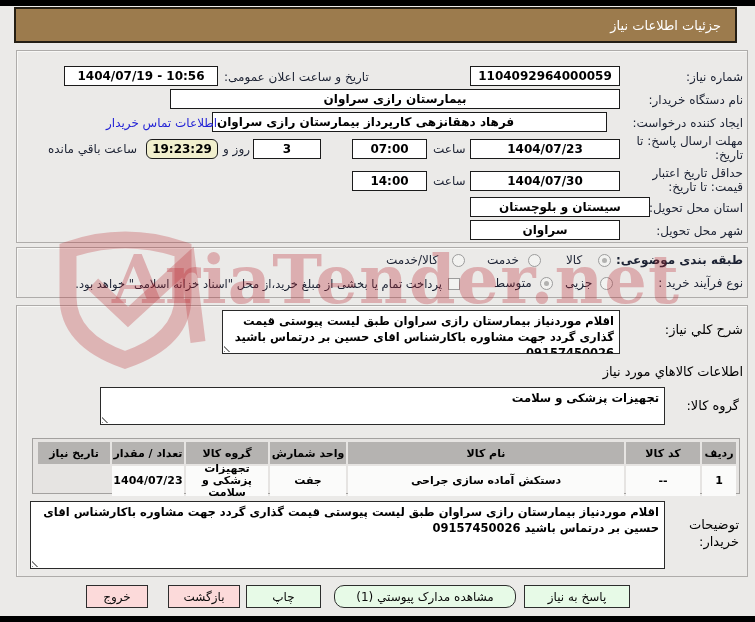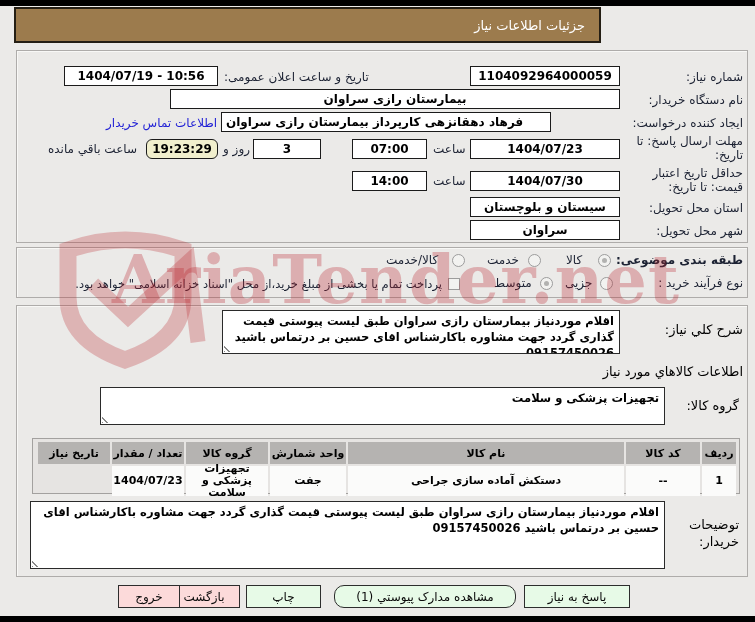--- a/index.html
+++ b/index.html
@@ -4,21 +4,21 @@
 <style>
   html,body{margin:0;padding:0;}
   body{
     width:755px;height:622px;position:relative;overflow:hidden;
     background:#ebeae8;
     font-family:"DejaVu Sans","Liberation Sans",sans-serif;
     direction:rtl;
   }
   .strip{position:absolute;left:0;width:755px;background:#000;}
   .titlebar{
-    position:absolute;left:14px;top:7px;width:587px;height:36px;
+    position:absolute;left:14px;top:7px;width:723px;height:36px;
     background:#9c7b4d;border:2px solid #241e14;box-sizing:border-box;
     color:#fff;font-size:13px;display:flex;align-items:center;
     padding:0 14px;justify-content:flex-start;
   }
   .gbox{position:absolute;border:1px solid #aeacaa;box-shadow:inset 1px 1px 0 #f8f8f6;box-sizing:border-box;}
   .lbl{position:absolute;font-size:12px;color:#1c2233;white-space:nowrap;}
   .lbl.wrap{white-space:normal;line-height:14px;text-align:right;}
   .lbl.b{font-weight:normal;color:#000000;font-size:13px;}
   .inp{
     position:absolute;background:#fff;border:1px solid #1b1b1b;box-sizing:border-box;
@@ -95,39 +95,39 @@
 
 <div class="lbl" style="right:12px;top:70px;">شماره نیاز:</div>
 <div class="inp ltr" style="left:470px;top:66px;width:150px;">1104092964000059</div>
 <div class="lbl" style="left:224px;top:70px;">تاریخ و ساعت اعلان عمومی:</div>
 <div class="inp ltr" style="left:64px;top:66px;width:154px;">1404/07/19 - 10:56</div>
 
 <div class="lbl" style="right:12px;top:93px;">نام دستگاه خریدار:</div>
 <div class="inp" style="left:170px;top:89px;width:450px;">بیمارستان رازی سراوان</div>
 
 <div class="lbl" style="right:12px;top:116px;">ایجاد کننده درخواست:</div>
-<div class="inp rt" style="left:221px;top:112px;width:330px;">فرهاد دهقانزهی کارپرداز بیمارستان رازی سراوان</div>
+<div class="inp rt" style="left:212px;top:112px;width:395px;">فرهاد دهقانزهی کارپرداز بیمارستان رازی سراوان</div>
 <div class="link" style="left:106px;top:116px;">اطلاعات تماس خریدار</div>
 
 <div class="lbl wrap" style="right:12px;top:134px;width:112px;">مهلت ارسال پاسخ: تا تاریخ:</div>
 <div class="inp ltr" style="left:470px;top:139px;width:150px;">1404/07/23</div>
 <div class="lbl" style="left:433px;top:142px;">ساعت</div>
 <div class="inp ltr" style="left:352px;top:139px;width:75px;">07:00</div>
 <div class="inp ltr" style="left:253px;top:139px;width:68px;">3</div>
 <div class="lbl" style="left:223px;top:142px;">روز و</div>
 <div class="inp ltr hl" style="left:146px;top:139px;width:72px;border-radius:6px;">19:23:29</div>
 <div class="lbl" style="left:48px;top:142px;">ساعت باقي مانده</div>
 
 <div class="lbl wrap" style="right:12px;top:166px;width:112px;">حداقل تاریخ اعتبار قیمت: تا تاریخ:</div>
 <div class="inp ltr" style="left:470px;top:171px;width:150px;">1404/07/30</div>
 <div class="lbl" style="left:433px;top:174px;">ساعت</div>
 <div class="inp ltr" style="left:352px;top:171px;width:75px;">14:00</div>
 
 <div class="lbl" style="right:12px;top:201px;">استان محل تحویل:</div>
-<div class="inp" style="left:470px;top:197px;width:150px;">سیستان و بلوچستان</div>
+<div class="inp" style="left:470px;top:197px;width:180px;">سیستان و بلوچستان</div>
 
 <div class="lbl" style="right:12px;top:224px;">شهر محل تحویل:</div>
 <div class="inp" style="left:470px;top:220px;width:150px;">سراوان</div>
 
 <div class="gbox" style="left:16px;top:247px;width:732px;height:51px;"></div>
 
 <div class="lbl" style="right:12px;top:253px;font-weight:bold;">طبقه بندی موضوعی:</div>
 <div class="radio sel" style="left:598px;top:254px;"></div>
 <div class="lbl" style="left:566px;top:253px;">کالا</div>
 <div class="radio" style="left:528px;top:254px;"></div>
@@ -181,21 +181,21 @@
 <div class="lbl b wrap" style="right:16px;top:516px;width:70px;line-height:17px;">توضیحات خریدار:</div>
 <div class="tbox" style="left:30px;top:501px;width:635px;height:68px;">
   <span>اقلام موردنیاز بیمارستان رازی سراوان طبق لیست پیوستی قیمت گذاری گردد جهت مشاوره باکارشناس اقای حسین بر درتماس باشید 09157450026</span>
   <span class="rh"></span>
 </div>
 
 <button class="btn" style="left:524px;width:106px;">پاسخ به نیاز</button>
 <button class="btn" style="left:334px;width:182px;border-radius:10px;">مشاهده مدارک پیوستي (1)</button>
 <button class="btn" style="left:246px;width:75px;">چاپ</button>
 <button class="btn pink" style="left:168px;width:72px;">بازگشت</button>
-<button class="btn pink" style="left:86px;width:62px;margin-left:32px;">خروج</button>
+<button class="btn pink" style="left:86px;width:62px;">خروج</button>
 
 <div class="wm" style="left:38px;top:222px;width:175px;height:150px;">
   <svg width="175" height="150" viewBox="0 0 175 150">
     <path d="M30 28 Q87 8 145 28 L145 75 Q145 118 87 138 Q30 118 30 75 Z" fill="none" stroke="rgba(187,38,46,0.28)" stroke-width="17"></path>
     <path d="M55 62 L90 95 L150 40 L160 120" fill="none" stroke="rgba(187,38,46,0.28)" stroke-width="15"></path>
   </svg>
 </div>
 <div class="wm wm-text">AriaTender.net</div>
 
 </body></html>

